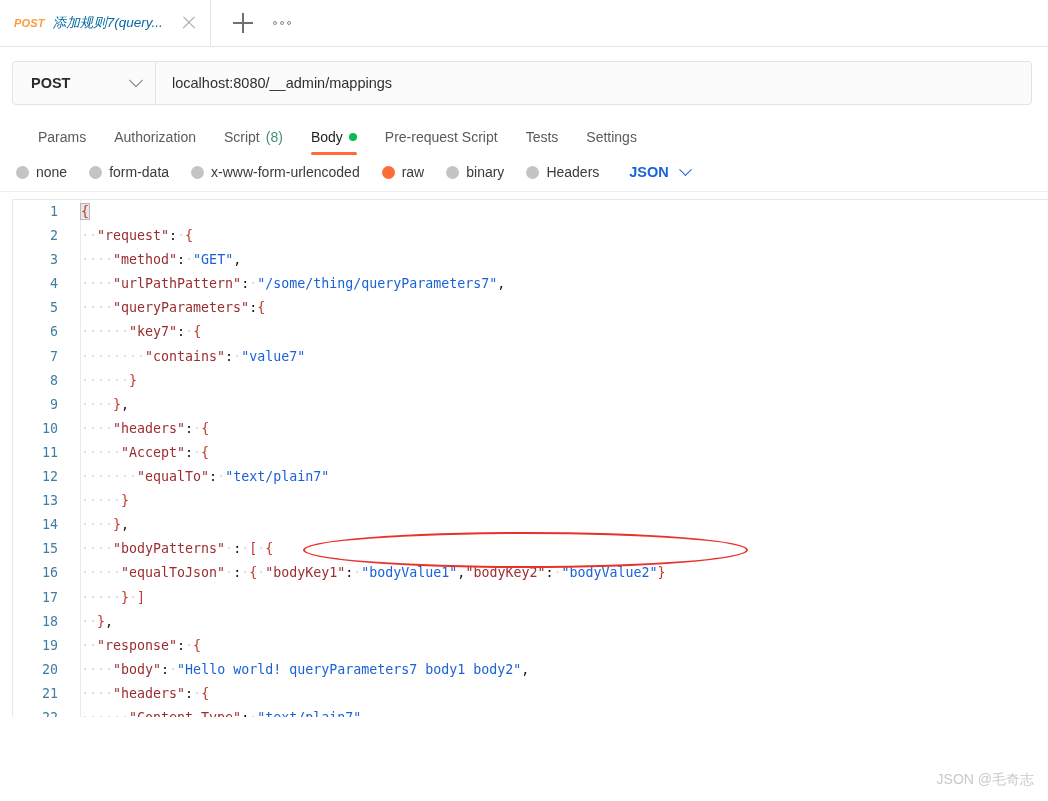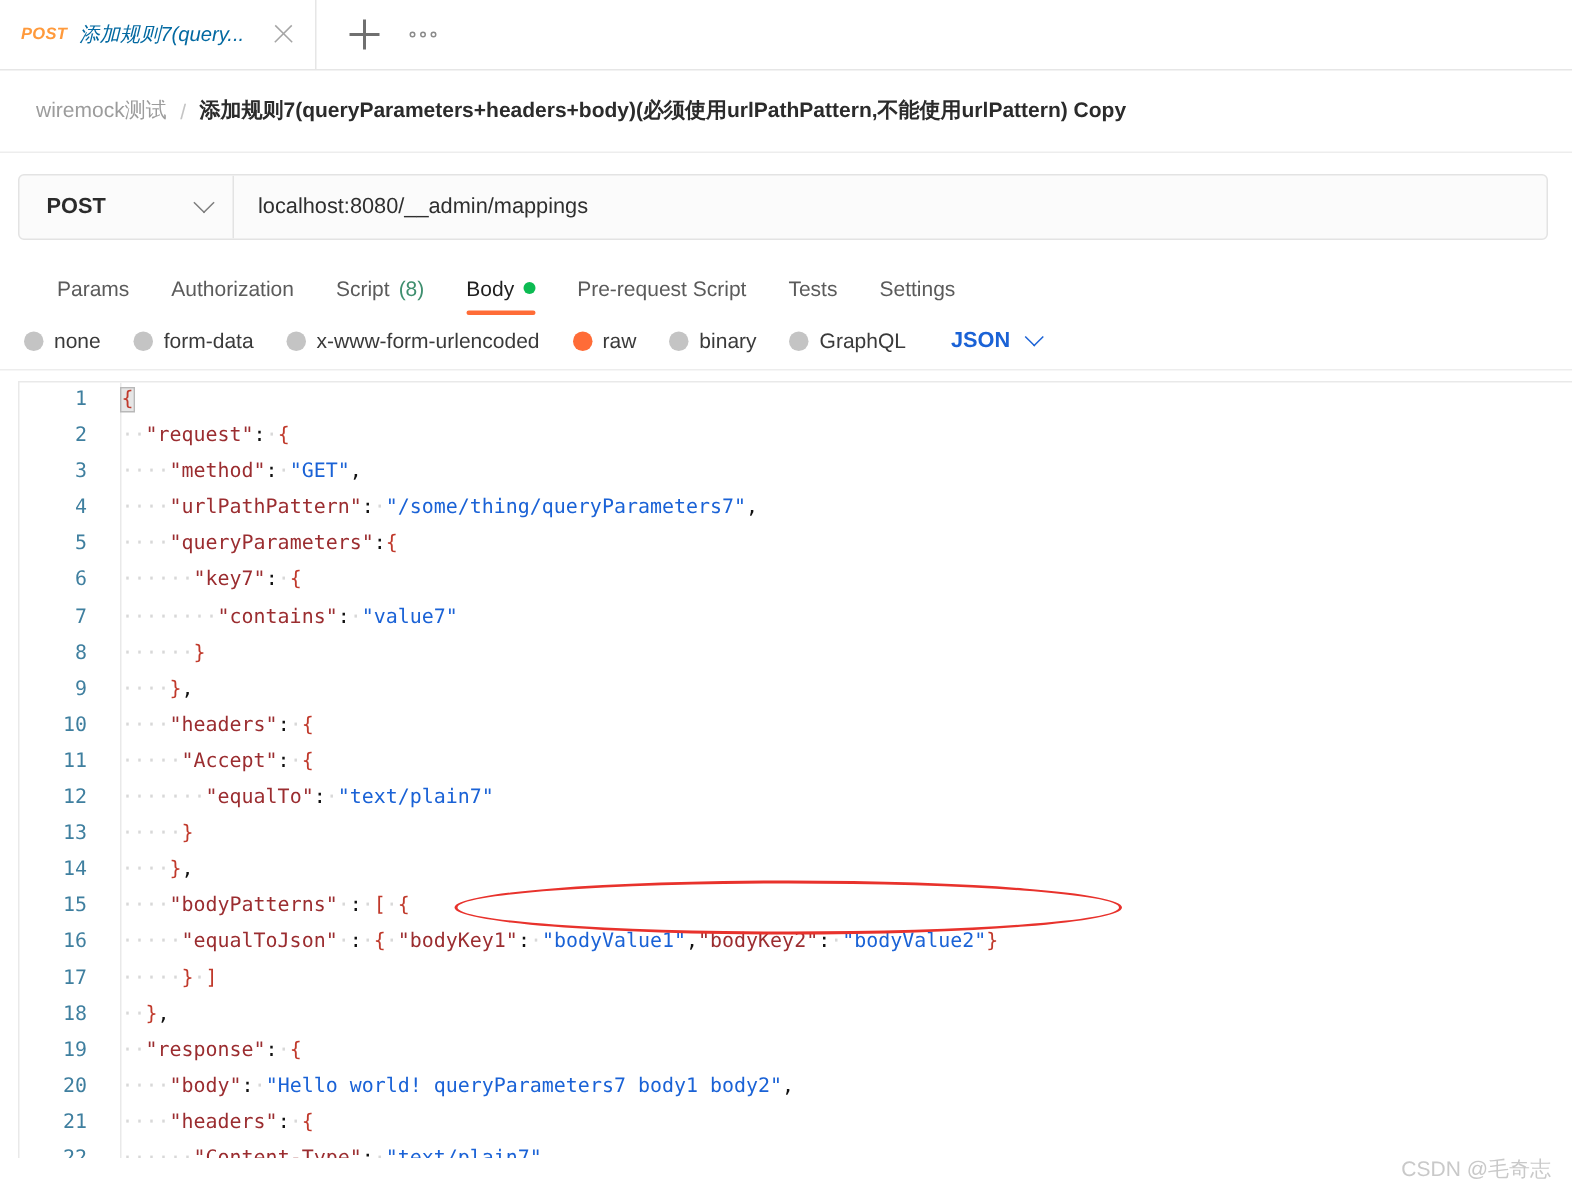--- a/index.html
+++ b/index.html
@@ -345,25 +345,20 @@
     <div class="tab-actions">
       <span class="plus-icon"></span>
       <span class="dots-icon">
           <i></i>
           <i></i>
           <i></i>
         </span>
     </div>
   </div>
 
-  <div class="breadcrumb-row">
-    <span class="crumb-root">wiremock测试</span>
-    <span class="crumb-sep">/</span>
-    <span class="crumb-current">添加规则7(queryParameters+headers+body)(必须使用urlPathPattern,不能使用urlPattern) Copy</span>
-  </div>
 
   <div class="urlbar-wrap">
     <div class="urlbar">
       <div class="method-select">
         <span class="method-label">POST</span>
         <span class="chev"></span>
       </div>
       <input class="url-input" type="text" value="localhost:8080/__admin/mappings" style="">
     </div>
   </div>
@@ -410,29 +405,29 @@
     <div class="radio-item selected">
       <span class="radio-dot"></span>
       <span>raw</span>
     </div>
     <div class="radio-item">
       <span class="radio-dot"></span>
       <span>binary</span>
     </div>
     <div class="radio-item">
       <span class="radio-dot"></span>
-      <span>GraphQL</span>
+      <span>Headers</span>
     </div>
     <div class="json-select">
       <span class="json-label">JSON</span>
       <span class="chev-blue"></span>
     </div>
   </div>
 
   <div class="editor">
     <div class="gutter-rule"></div>
     <div class="code-area" id="code-area"><div class="code-line"><span class="ln">1</span><span class="code-text"><span class="brkhl">{</span></span></div><div class="code-line"><span class="ln">2</span><span class="code-text"><span class="ws">··</span><span class="k">"request"</span><span class="pc">:</span><span class="ws">·</span><span class="p">{</span></span></div><div class="code-line"><span class="ln">3</span><span class="code-text"><span class="ws">····</span><span class="k">"method"</span><span class="pc">:</span><span class="ws">·</span><span class="s">"GET"</span><span class="pc">,</span></span></div><div class="code-line"><span class="ln">4</span><span class="code-text"><span class="ws">····</span><span class="k">"urlPathPattern"</span><span class="pc">:</span><span class="ws">·</span><span class="s">"/some/thing/queryParameters7"</span><span class="pc">,</span></span></div><div class="code-line"><span class="ln">5</span><span class="code-text"><span class="ws">····</span><span class="k">"queryParameters"</span><span class="pc">:</span><span class="p">{</span></span></div><div class="code-line"><span class="ln">6</span><span class="code-text"><span class="ws">······</span><span class="k">"key7"</span><span class="pc">:</span><span class="ws">·</span><span class="p">{</span></span></div><div class="code-line"><span class="ln">7</span><span class="code-text"><span class="ws">········</span><span class="k">"contains"</span><span class="pc">:</span><span class="ws">·</span><span class="s">"value7"</span></span></div><div class="code-line"><span class="ln">8</span><span class="code-text"><span class="ws">······</span><span class="p">}</span></span></div><div class="code-line"><span class="ln">9</span><span class="code-text"><span class="ws">····</span><span class="p">}</span><span class="pc">,</span></span></div><div class="code-line"><span class="ln">10</span><span class="code-text"><span class="ws">····</span><span class="k">"headers"</span><span class="pc">:</span><span class="ws">·</span><span class="p">{</span></span></div><div class="code-line"><span class="ln">11</span><span class="code-text"><span class="ws">·····</span><span class="k">"Accept"</span><span class="pc">:</span><span class="ws">·</span><span class="p">{</span></span></div><div class="code-line"><span class="ln">12</span><span class="code-text"><span class="ws">·······</span><span class="k">"equalTo"</span><span class="pc">:</span><span class="ws">·</span><span class="s">"text/plain7"</span></span></div><div class="code-line"><span class="ln">13</span><span class="code-text"><span class="ws">·····</span><span class="p">}</span></span></div><div class="code-line"><span class="ln">14</span><span class="code-text"><span class="ws">····</span><span class="p">}</span><span class="pc">,</span></span></div><div class="code-line"><span class="ln">15</span><span class="code-text"><span class="ws">····</span><span class="k">"bodyPatterns"</span><span class="ws">·</span><span class="pc">:</span><span class="ws">·</span><span class="p">[</span><span class="ws">·</span><span class="p">{</span></span></div><div class="code-line"><span class="ln">16</span><span class="code-text"><span class="ws">·····</span><span class="k">"equalToJson"</span><span class="ws">·</span><span class="pc">:</span><span class="ws">·</span><span class="p">{</span><span class="ws">·</span><span class="k">"bodyKey1"</span><span class="pc">:</span><span class="ws">·</span><span class="s">"bodyValue1"</span><span class="pc">,</span><span class="k">"bodyKey2"</span><span class="pc">:</span><span class="ws">·</span><span class="s">"bodyValue2"</span><span class="p">}</span></span></div><div class="code-line"><span class="ln">17</span><span class="code-text"><span class="ws">·····</span><span class="p">}</span><span class="ws">·</span><span class="p">]</span></span></div><div class="code-line"><span class="ln">18</span><span class="code-text"><span class="ws">··</span><span class="p">}</span><span class="pc">,</span></span></div><div class="code-line"><span class="ln">19</span><span class="code-text"><span class="ws">··</span><span class="k">"response"</span><span class="pc">:</span><span class="ws">·</span><span class="p">{</span></span></div><div class="code-line"><span class="ln">20</span><span class="code-text"><span class="ws">····</span><span class="k">"body"</span><span class="pc">:</span><span class="ws">·</span><span class="s">"Hello world! queryParameters7 body1 body2"</span><span class="pc">,</span></span></div><div class="code-line"><span class="ln">21</span><span class="code-text"><span class="ws">····</span><span class="k">"headers"</span><span class="pc">:</span><span class="ws">·</span><span class="p">{</span></span></div><div class="code-line"><span class="ln">22</span><span class="code-text"><span class="ws">······</span><span class="k">"Content-Type"</span><span class="pc">:</span><span class="ws">·</span><span class="s">"text/plain7"</span></span></div></div>
 
     <div class="ellipse" style="left:290px; top:332px; width:445px; height:36px;"></div>
   </div>
 
-  <div class="watermark">CSDN @毛奇志</div>
+  <div class="watermark">JSON @毛奇志</div>
 </div>
 
 </body></html>

